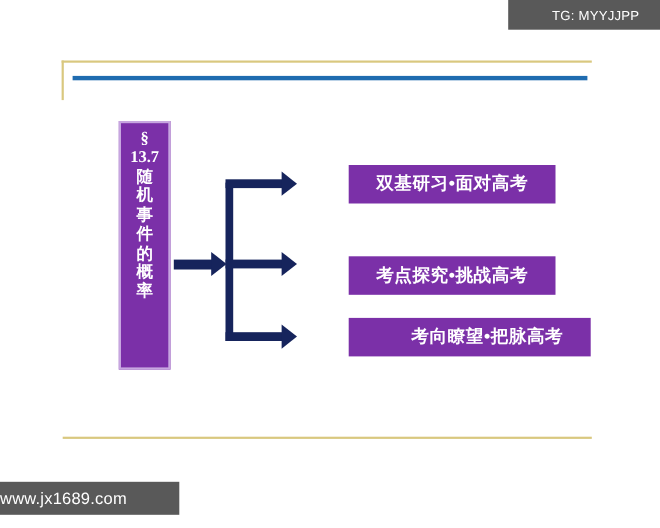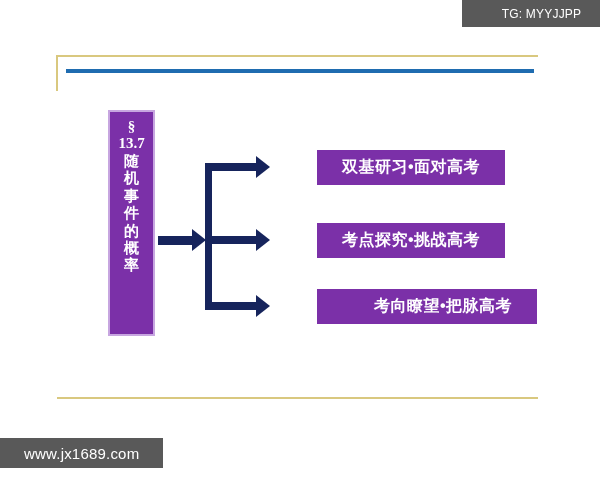--- a/index.html
+++ b/index.html
@@ -37,21 +37,21 @@
     height: 27px;
     font-size: 12px;
   }
   #watermark-chip {
     left: 0px;
     top: 438px;
     width: 163px;
     height: 30px;
     font-size: 15px;
     justify-content: flex-start;
-    padding-left: 24px;
+    padding-left: 0;
     box-sizing: border-box;
   }
 
   
   .gold-line-h {
     position: absolute;
     background: #d9c87f;
     height: 2px;
   }
   .gold-line-v {
@@ -163,21 +163,21 @@
     display: flex;
     align-items: center;
     justify-content: center;
     font-size: 16px;
     font-weight: bold;
     letter-spacing: 0.5px;
     font-family: "Liberation Sans", "DejaVu Sans", sans-serif;
     margin-left: 48px;
   }
   #item-btn-0 { top: 150px; }
-  #item-btn-1 { top: 223px; }
+  #item-btn-1 { top: 233px; }
   #item-btn-2 { top: 289px; padding-left: 32px; }
 </style>
 </head>
 <body>
 
 <div id="slide">
 
   <div class="gold-line-h" id="gold-top"></div>
   <div class="gold-line-v" id="gold-left"></div>
   <div class="gold-line-h" id="gold-bottom"></div>

